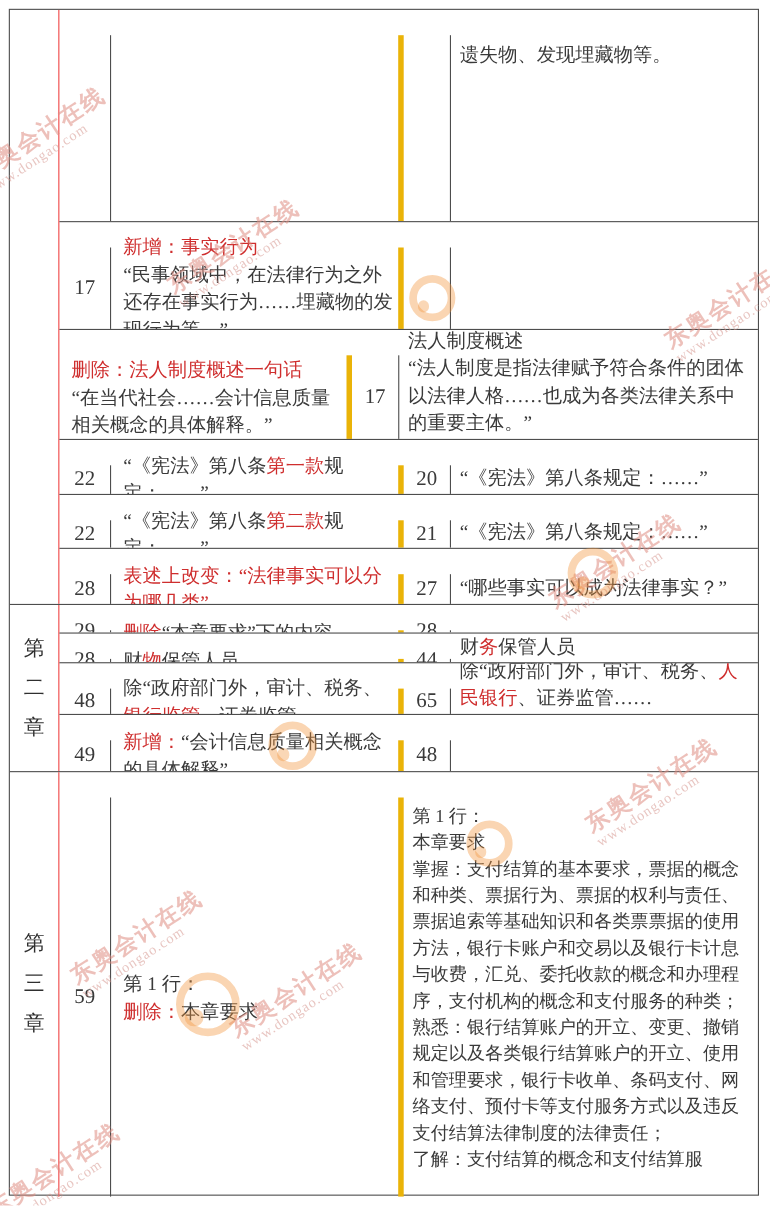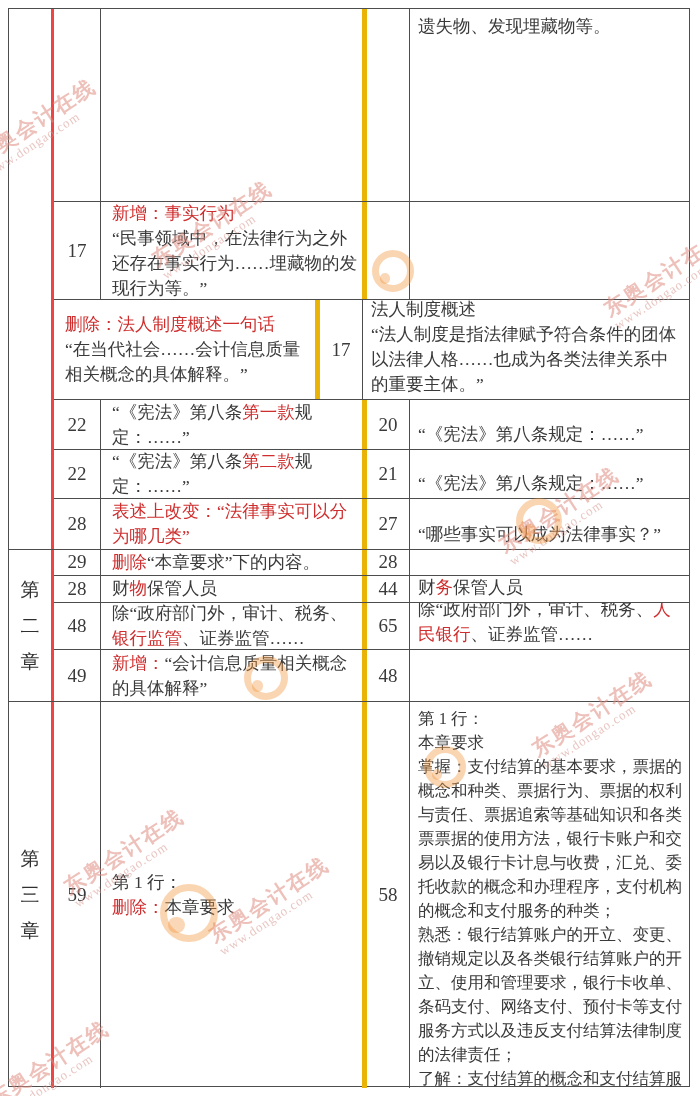--- a/index.html
+++ b/index.html
@@ -25,28 +25,28 @@
   .logo-ring::after{
     content:"";position:absolute;width:38%;height:38%;
     left:2%;bottom:4%;border-radius:50%;
     background:rgba(243,150,62,0.38);
   }
   
   .sheet{position:absolute;left:8px;top:8px;width:682px;height:1079px;
     border:1px solid #4d4d4d;box-sizing:border-box;z-index:1;background:transparent;}
   .band{display:flex;box-sizing:border-box;}
   .band + .band{border-top:1px solid #4d4d4d;}
-  .chapter-cell{width:45px;flex:0 0 45px;border-right:3px solid #ef4444;
+  .chapter-cell{width:45px;flex:0 0 45px;border-right:1px solid #ef4444;
     box-sizing:border-box;display:flex;align-items:center;justify-content:center;}
   .chapter-label{width:22px;font-size:19px;line-height:36px;text-align:center;
     word-break:break-all;color:#2f2f2f;}
   .rows{flex:1;display:flex;flex-direction:column;min-width:0;}
   .row{display:flex;box-sizing:border-box;overflow:hidden;}
   .row + .row{border-top:1px solid #4d4d4d;}
-  .cell{box-sizing:border-box;min-width:0;}
+  .cell{box-sizing:border-box;min-width:0;margin-top:23px;}
   .c-page-old{flex:0 0 47px;display:flex;align-items:center;justify-content:center;
     font-size:19px;border-right:1px solid #4d4d4d;}
   .c-desc-old{flex:0 0 266px;border-right:5px solid #eab308;display:flex;align-items:center;
     padding:2px 4px 2px 11px;}
   .c-page-new{flex:0 0 43px;display:flex;align-items:center;justify-content:center;
     font-size:19px;border-right:1px solid #4d4d4d;}
   .c-desc-new{flex:1;display:flex;align-items:flex-end;padding:2px 4px 2px 8px;}
   .txt{font-size:17.5px;line-height:25px;white-space:pre-line;}
   .txt .red{color:#cf2e2e;}
   .v-top{align-items:flex-start;}
@@ -200,21 +200,20 @@
       <div class="chapter-label">第三章</div>
     </div>
     <div class="rows">
 
       <div class="row h387">
         <div class="cell c-page-old">59</div>
         <div class="cell c-desc-old">
           <div class="txt"><span>第 1 行：
 </span><span class="red">删除：</span><span>本章要求</span></div>
         </div>
-        <div class="cell c-page-new">58</div>
         <div class="cell c-desc-new v-top pad-top dense">
           <div class="txt"><span>第 1 行：
 本章要求
 掌握：支付结算的基本要求，票据的概念和种类、票据行为、票据的权利与责任、票据追索等基础知识和各类票票据的使用方法，银行卡账户和交易以及银行卡计息与收费，汇兑、委托收款的概念和办理程序，支付机构的概念和支付服务的种类；
 熟悉：银行结算账户的开立、变更、撤销规定以及各类银行结算账户的开立、使用和管理要求，银行卡收单、条码支付、网络支付、预付卡等支付服务方式以及违反支付结算法律制度的法律责任；
 了解：支付结算的概念和支付结算服</span></div>
         </div>
       </div>
 
     </div>

